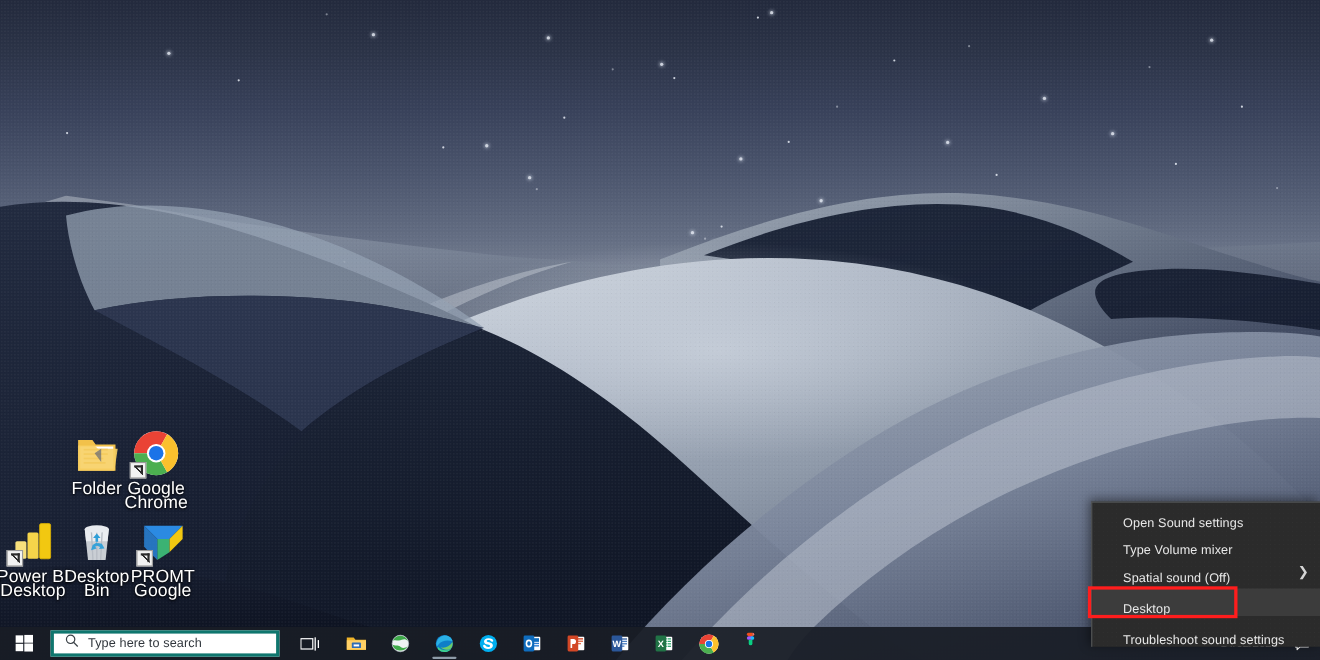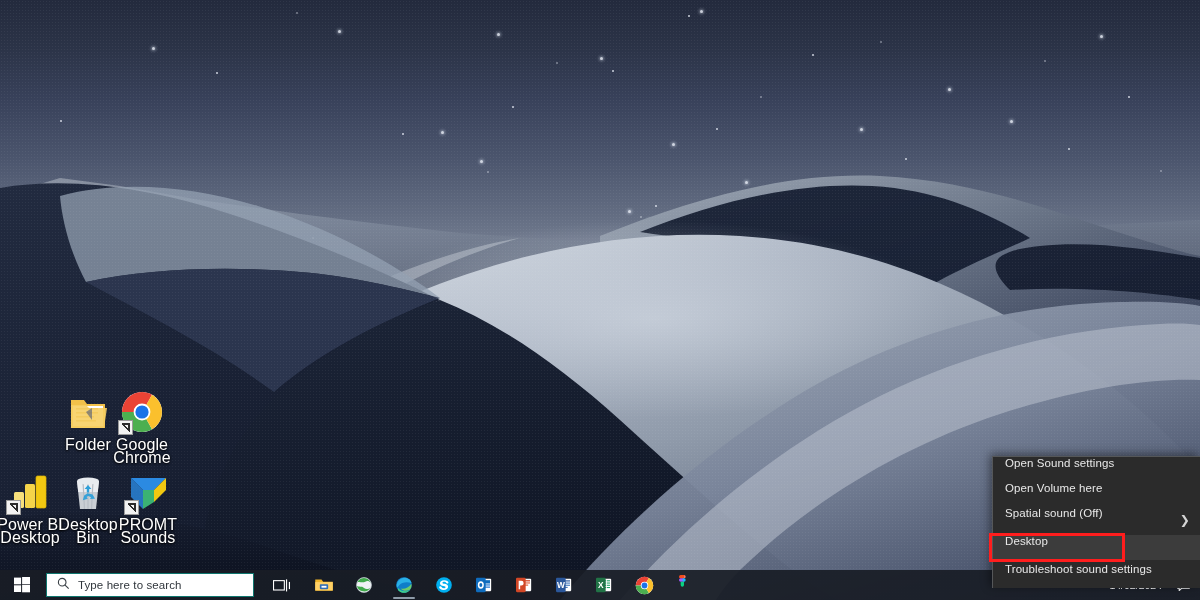--- a/index.html
+++ b/index.html
@@ -120,21 +120,21 @@
   }
   #start-button {
     width: 44px; height: 30px;
     display: flex; align-items: center; justify-content: center;
   }
   #search-box {
     width: 208px; height: 24px;
     background: #ffffff;
     display: flex; align-items: center;
     margin-left: 2px;
-    border: 1px solid #0f766e;
+    border: 3px solid #0f766e;
     box-sizing: border-box;
   }
   #search-box .mag { margin: 0 8px 0 10px; flex: 0 0 auto; }
   #search-placeholder {
     font-size: 11.5px;
     color: #30363c;
     letter-spacing: .1px;
   }
   #task-view {
     width: 44px; height: 30px;
@@ -194,22 +194,22 @@
     position: absolute; inset: 0;
     pointer-events: none;
     opacity: .5;
     background-image: radial-gradient(rgba(255,255,255,.055) 0.6px, transparent 0.7px);
     background-size: 4px 4px;
   }
   .menu-item {
     position: relative;
     height: 25px;
     display: flex;
-    align-items: flex-start;
-    padding-left: 12px;
+    align-items: flex-end;
+    padding-left: 28px;
     font-size: 11.5px;
     color: #e8e8e8;
     letter-spacing: .1px;
     box-sizing: border-box;
     z-index: 2;
   }
   .menu-item.highlighted {
     background: #3c3c3c;
   }
   .menu-item .chev {
@@ -445,32 +445,32 @@
     <div class="desk-icon" style="left:110px; top:468px;">
       <div class="glyph">
         <svg width="48" height="48" viewBox="0 0 48 48">
           <path d="M7 10 L30 10 L42 10 L30 22 L19 22 Z" fill="#2b8ae2"></path>
           <path d="M42 10 L30 22 L30 34 L42 22 Z" fill="#f2c811"></path>
           <path d="M19 22 L30 22 L30 34 L19 41 Z" fill="#3bb273"></path>
           <path d="M7 10 L19 22 L19 41 L7 29 Z" fill="#2b8ae2" opacity=".8"></path>
         </svg>
         <span class="shortcut-arrow"></span>
       </div>
-      <div class="label">PROMT Sounds</div>
+      <div class="label">PROMT Google</div>
     </div>
   </div>
 
   <div id="context-menu">
     <div class="noise"></div>
 
     <div class="menu-item">
       <span>Open Sound settings</span>
     </div>
     <div class="menu-item">
-      <span>Open Volume here</span>
+      <span>Type Volume mixer</span>
     </div>
     <div class="menu-item">
       <span>Spatial sound (Off)</span>
       <span class="chev">❯</span>
     </div>
     <div id="menu-gap"></div>
     <div class="menu-item highlighted">
       <span>Desktop</span>
     </div>
     <div id="menu-gap2" style="height:3px"></div>

